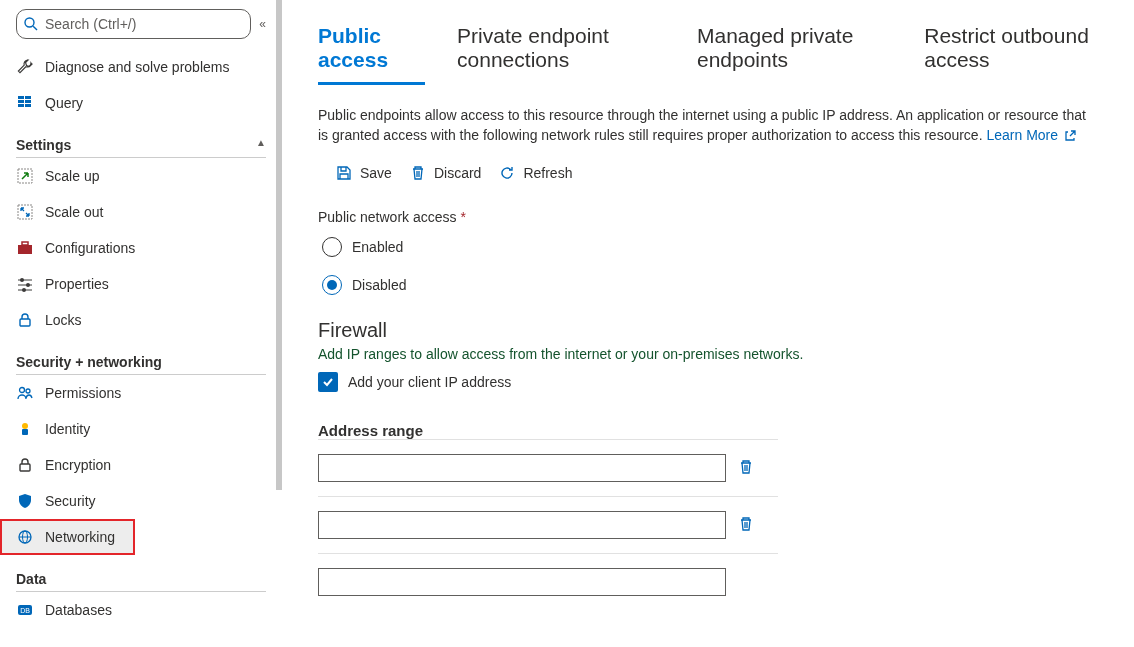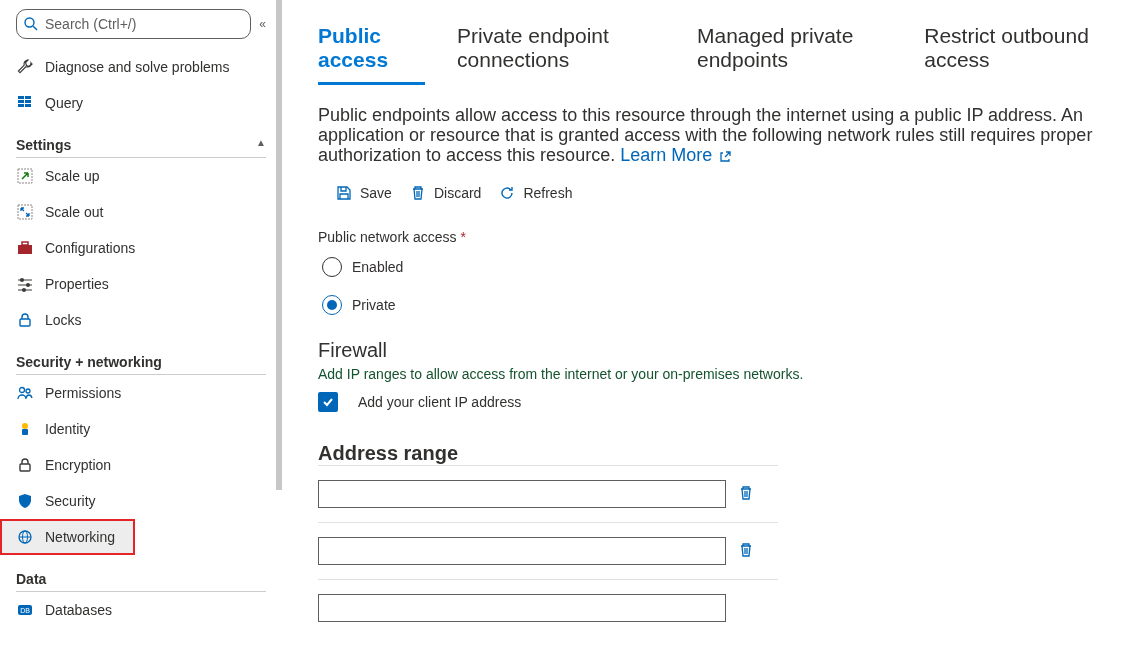--- a/index.html
+++ b/index.html
@@ -114,21 +114,21 @@
     color: #323130;
     cursor: pointer;
     border-bottom: 3px solid transparent;
   }
   .tab.active {
     color: #0078d4;
     font-weight: 600;
     border-bottom-color: #0078d4;
   }
   .intro {
-    font-size: 18px;
+    font-size: 14px;
     color: #323130;
     line-height: 20px;
     margin-bottom: 20px;
     max-width: 780px;
   }
   .intro a { color: #0067b8; text-decoration: none; }
   .toolbar {
     display: flex;
     gap: 18px;
     margin-left: 18px;
@@ -158,27 +158,27 @@
     border: 1px solid #323130;
     border-radius: 50%;
     display: flex; align-items: center; justify-content: center;
   }
   .radio.checked .circle { border-color: #0067b8; }
   .radio.checked .dot {
     width: 10px; height: 10px; background: #0067b8; border-radius: 50%;
   }
   .fw-label { font-size: 20px; margin-bottom: 4px; }
   .fw-desc { font-size: 14px; color: #14532d; margin-bottom: 10px; }
-  .chk-row { display: flex; align-items: center; gap: 20px; margin-bottom: 30px; cursor:pointer;}
+  .chk-row { display: flex; align-items: center; gap: 10px; margin-bottom: 30px; cursor:pointer;}
   .chk {
     width: 20px; height: 20px; background: #0067b8;
     display: flex; align-items: center; justify-content: center;
     border-radius: 2px;
   }
-  .col-h { font-weight: 700; font-size: 20px; }
+  .col-h { font-weight: 700; font-size: 15px; }
   .ip-row {
     display: flex; align-items: center; gap: 12px;
     padding: 14px 0; border-top: 1px solid #e1e1e1;
     max-width: 460px;
   }
   .ip-row input {
     height: 28px; width: 408px;
     border: 1px solid #605e5c;
     padding: 0 6px;
     font-size: 14px;
@@ -387,21 +387,21 @@
   </div>
   <div class="radios">
     <div class="radio">
       <span class="circle"></span>
       <span>Enabled</span>
     </div>
     <div class="radio checked">
       <span class="circle">
           <span class="dot"></span>
         </span>
-      <span>Private</span>
+      <span>Disabled</span>
     </div>
   </div>
 
   <div class="fw-label">Firewall</div>
   <div class="fw-desc">Add IP ranges to allow access from the internet or your on-premises networks.</div>
   <div class="chk-row">
     <span class="chk">
       <svg width="14" height="14" viewBox="0 0 14 14">
           <path d="M3 7l3 3 5-6" fill="none" stroke="#fff" stroke-width="2"></path>
         </svg>

